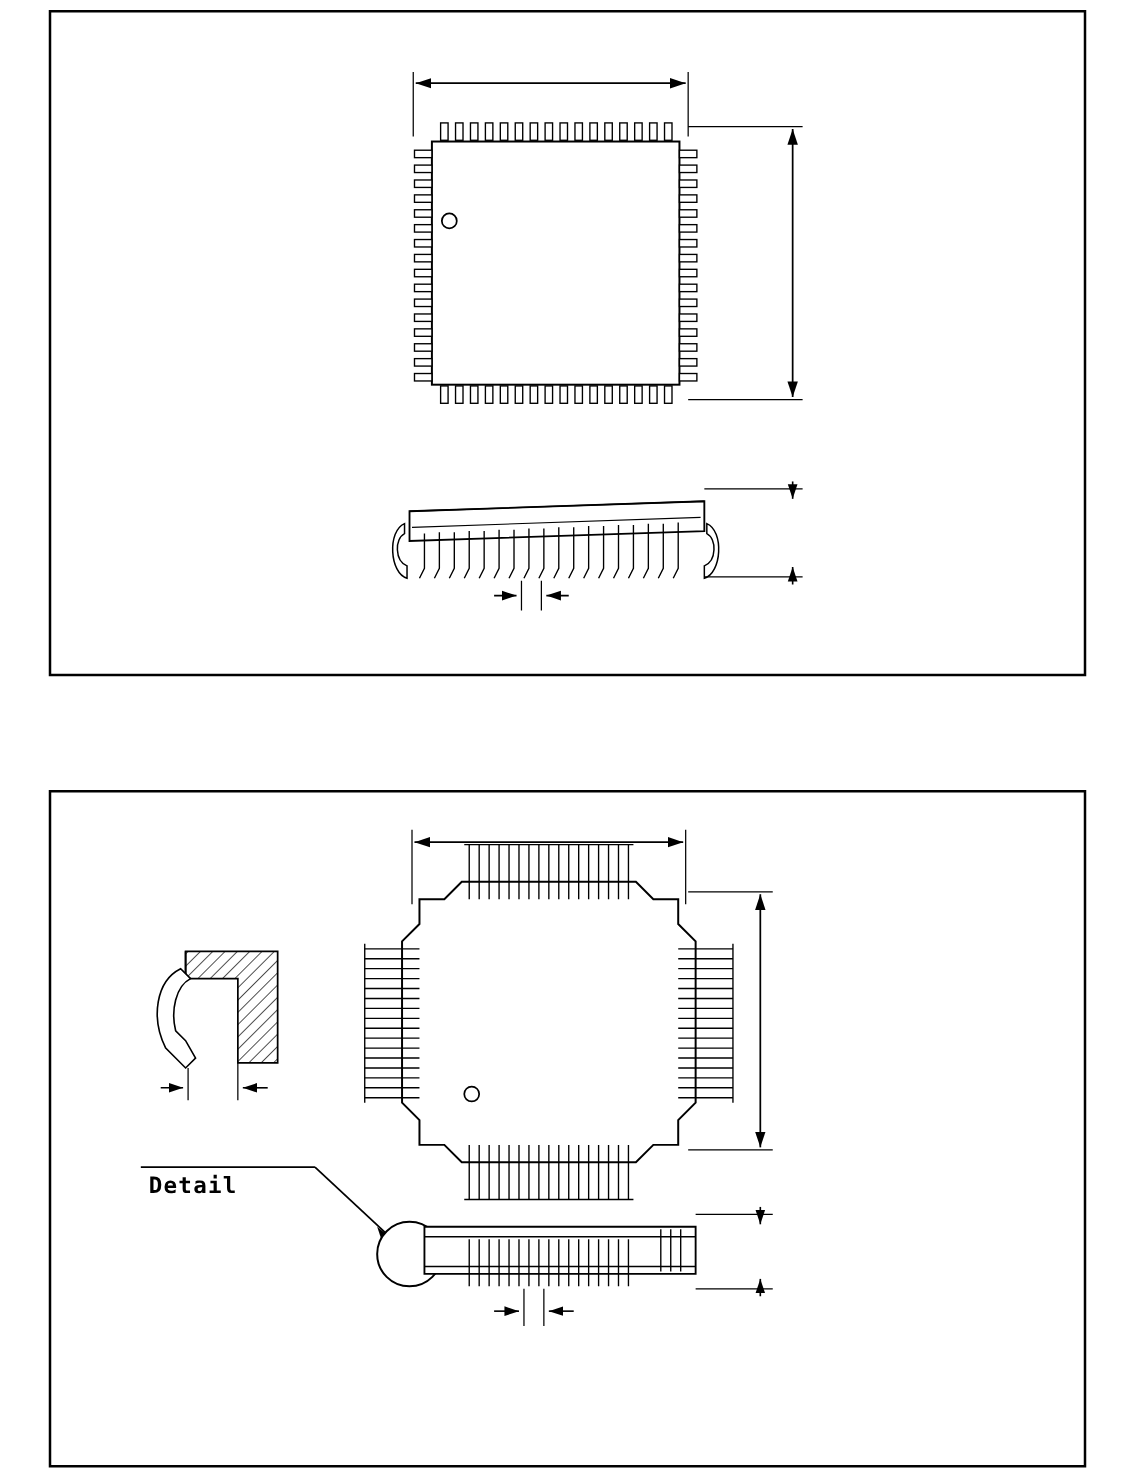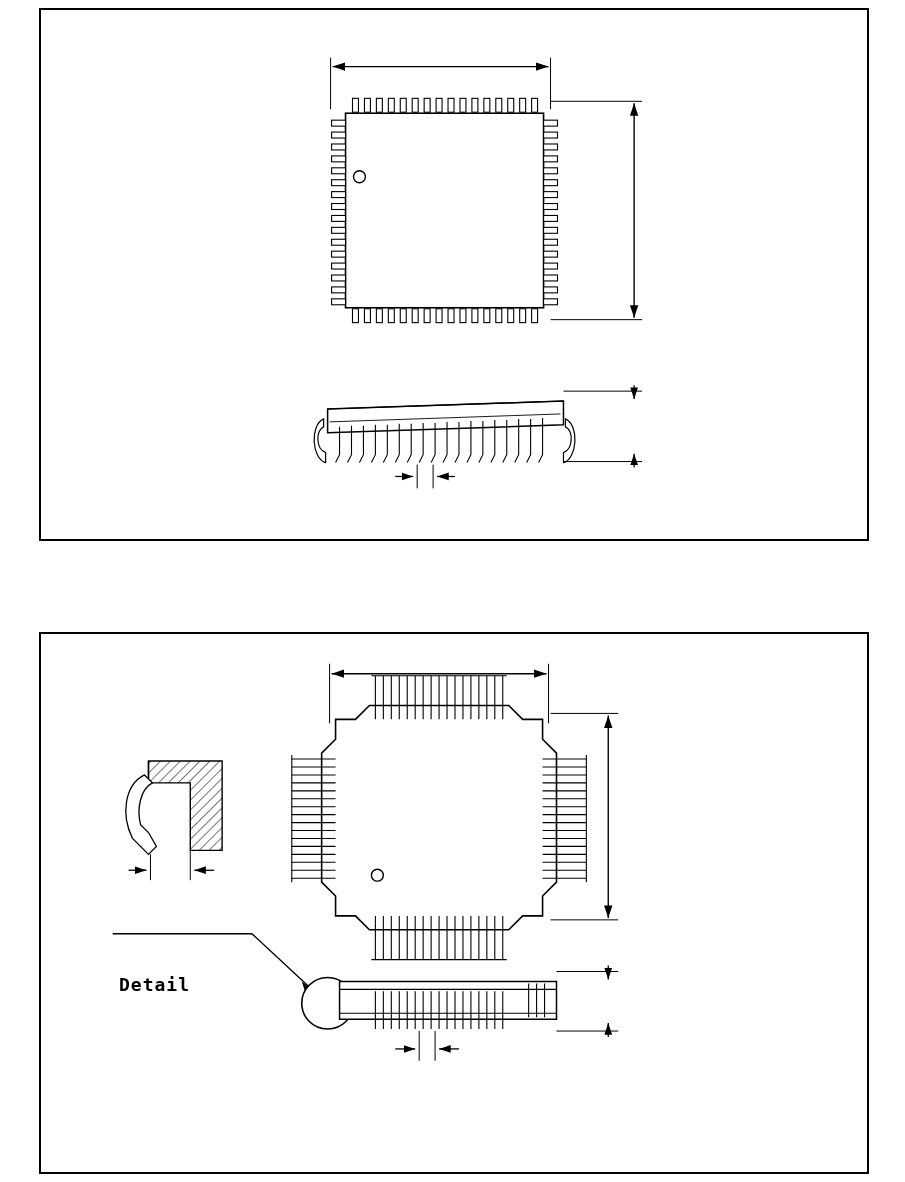--- a/index.html
+++ b/index.html
@@ -46,21 +46,20 @@
   }
   .detail-label {
     position: absolute;
     left: 119px;
     top: 938px;
     font-family: "DejaVu Sans Mono", monospace;
     font-size: 18px;
     font-weight: 700;
     letter-spacing: 1px;
     color: #000000;
-    margin-top: 36px;
   }
 </style>
 </head>
 <body>
 
 <div class="page">
 
   <div class="figure-frame" id="figure-top">
     <svg class="svg-layer" viewBox="0 0 830 533" preserveAspectRatio="none">
       <defs>

